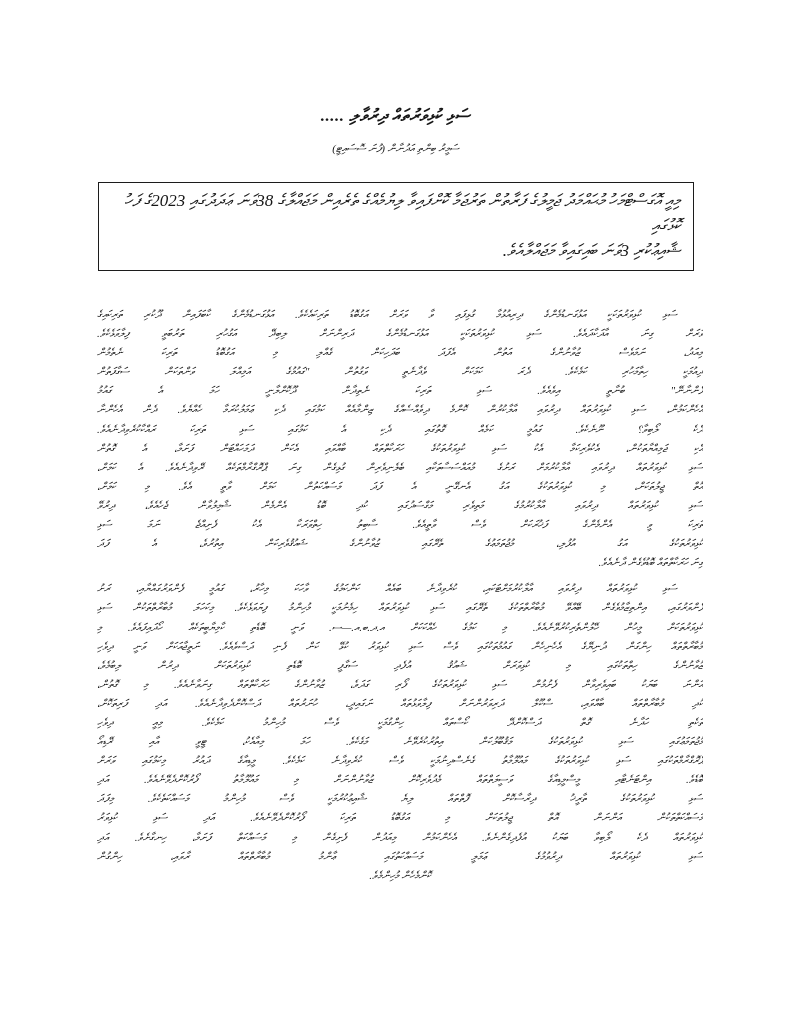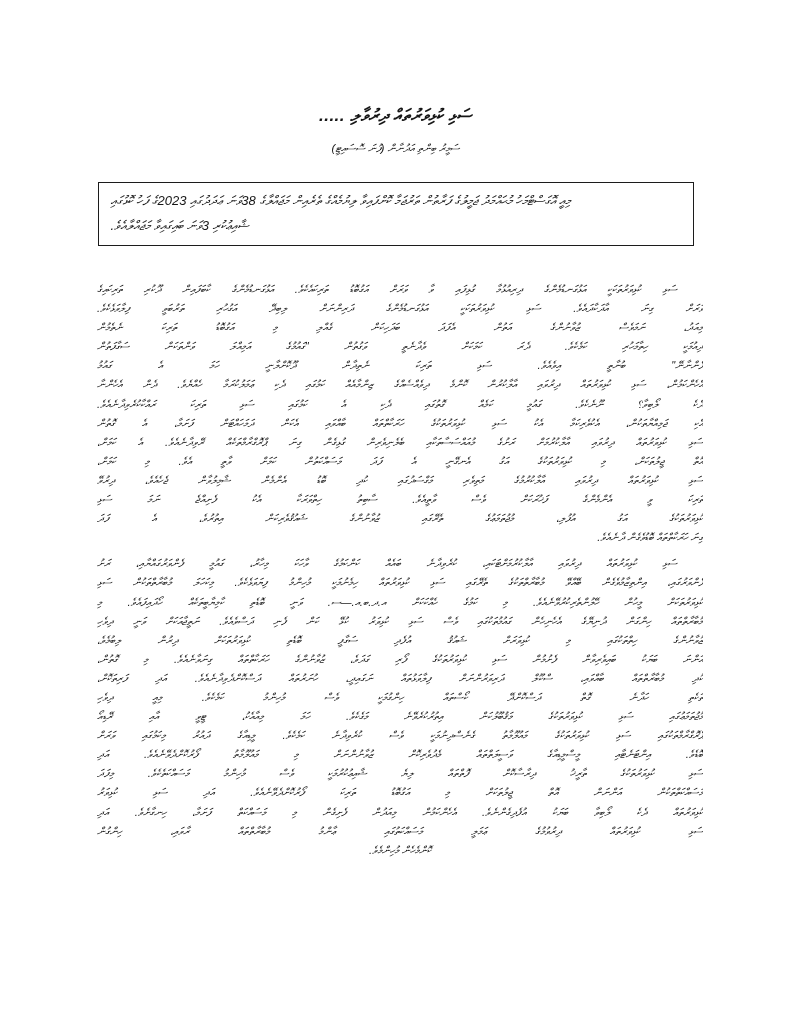--- a/index.html
+++ b/index.html
@@ -2,21 +2,21 @@
 <html><head>
 <meta charset="utf-8">
 <style>
   html,body{margin:0;padding:0;background:#e8e8e8;}
   .page{
     position:relative;
     width:791px;height:1024px;
     margin:0 auto;
     background:#ffffff;
     color:#161616;
-    font-family:Liberation Sans, sans-serif;
+    font-family:Liberation Serif, serif;
     overflow:hidden;
     box-sizing:border-box;
   }
   .doc-title{
     margin:101px 0 0 0;
     direction:rtl;
     text-align:center;
     font-size:17px;
     font-weight:700;
     font-style:italic;
@@ -30,22 +30,22 @@
     font-size:11px;
     font-style:italic;
     line-height:21px;
   }
   .intro-box{
     width:570px;
     margin:23px auto 0 auto;
     border:1px solid #1c1c1c;
     padding:5px 12px 7px 12px;
     direction:rtl;
-    text-align:left;
-    font-size:13px;
+    text-align:right;
+    font-size:17px;
     font-style:italic;
     line-height:25px;
     box-sizing:content-box;
   }
   .intro-box .intro-line{min-height:25px;}
   .doc-body{
     width:606px;
     margin:34px 88px 0 97px;
   }
   .paragraph{margin:0;}

